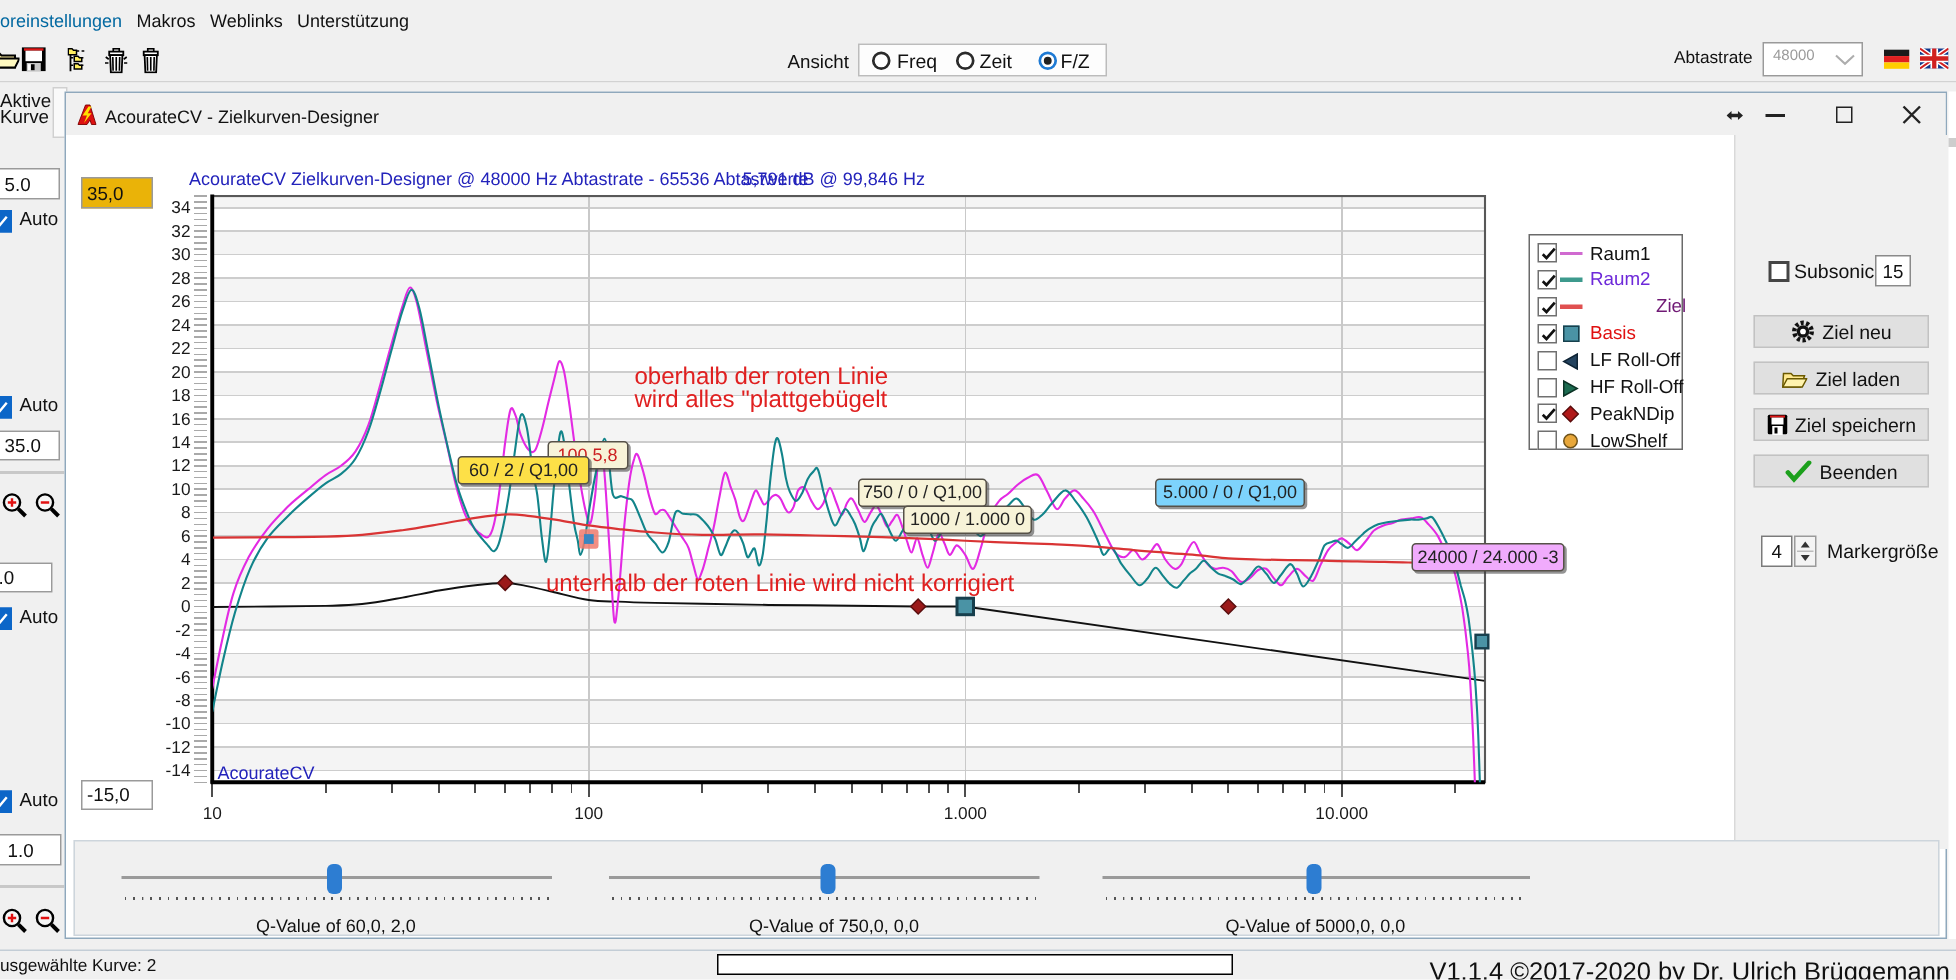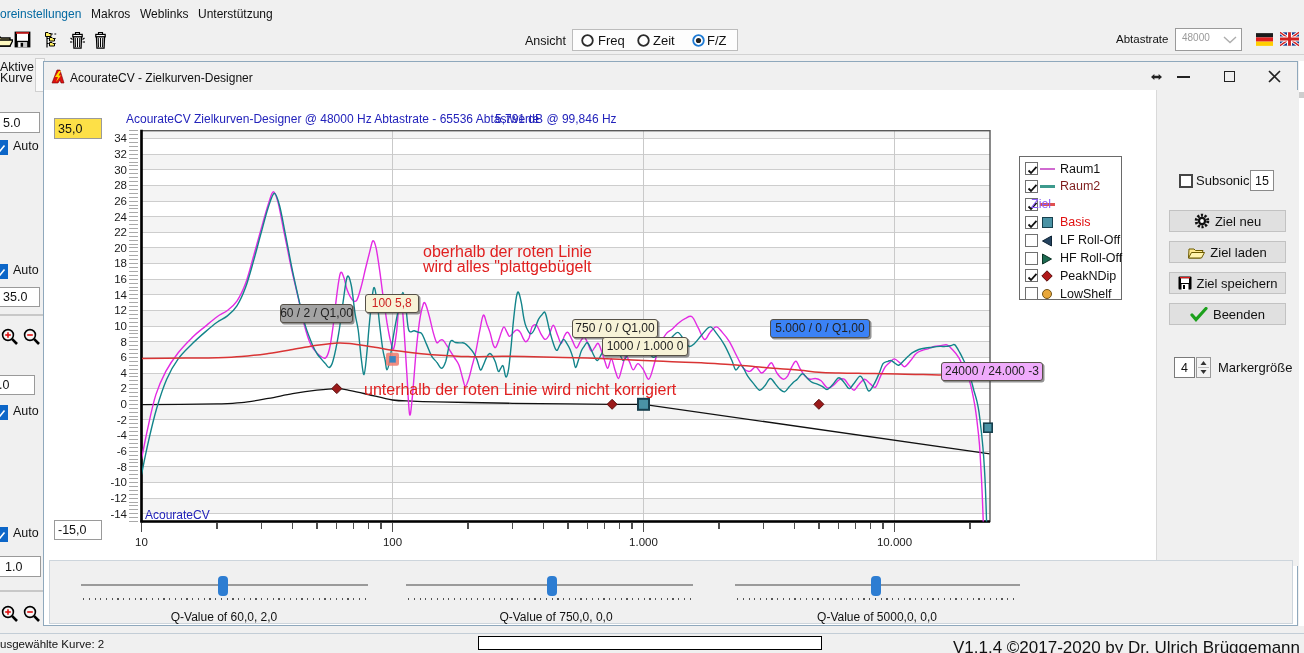--- a/index.html
+++ b/index.html
@@ -166,43 +166,43 @@
 <div class="abs" style="left:1177px;top:76px;width:13px;height:1.8px;background:#222"></div>
 <div class="abs" style="left:1224px;top:71px;width:11px;height:11px;border:1.6px solid #222;box-sizing:border-box"></div>
 <svg class="abs" style="left:1268px;top:70px" width="13" height="13" viewBox="0 0 13 13">
     <path d="M1 1 L12 12 M12 1 L1 12" stroke="#222" stroke-width="1.6"></path>
   </svg>
 
 <div class="abs" style="left:1156px;top:90px;width:141px;height:476px;background:#f0f0f0;border-left:1px solid #d9d9d9"></div>
 
 <div class="abs" style="left:49px;top:560px;width:1244px;height:64px;background:#f0f0f0;border:1px solid #cdd5dc;box-sizing:border-box"></div>
 
-<div style="position:absolute;left:54px;top:118px;width:48px;height:21px;background:#fde047;border:1.6px solid #9a9a9a;box-sizing:border-box;font-size:12.5px;color:#111;display:flex;align-items:center;padding-left:3px">35,0</div>
+<div style="position:absolute;left:54px;top:118px;width:48px;height:21px;background:#eab308;border:1.6px solid #9a9a9a;box-sizing:border-box;font-size:12.5px;color:#111;display:flex;align-items:center;padding-left:3px">35,0</div>
 <div style="position:absolute;left:54px;top:520px;width:48px;height:20px;background:#fff;border:1.6px solid #9a9a9a;box-sizing:border-box;font-size:12.5px;color:#111;display:flex;align-items:center;padding-left:3px">-15,0</div>
 <div class="abs" style="left:126px;top:112px;font-size:12px;color:#2323bb;z-index:21">AcourateCV Zielkurven-Designer @ 48000 Hz Abtastrate - 65536 Abtastwerte</div>
 <div class="abs" style="left:495px;top:112px;font-size:12px;color:#2323bb;z-index:22">5,791 dB @ 99,846 Hz</div>
 <div class="abs" style="left:145px;top:508px;font-size:12px;color:#2323bb;z-index:21">AcourateCV</div>
 
 <div class="abs" style="left:1019px;top:156px;width:103px;height:144px;background:#fff;border:1.8px solid #6a6a6a;box-sizing:border-box;z-index:25"></div>
 <div style="z-index:26;position:absolute;left:0;top:0">
     <div style="position:absolute;left:1025px;top:162.0px;width:13px;height:13px;background:#fff;border:1.5px solid #707070;box-sizing:border-box"><svg width="13" height="13" viewBox="0 0 13 13">
         <path d="M2.5 6.5 L5 9 L10.5 2.8" stroke="#111" stroke-width="1.8" fill="none"></path>
       </svg></div>
     <div style="position:absolute;left:1040px;top:167.5px;width:15px;height:2.5px;background:#d06ad0"></div>
     <div style="position:absolute;left:1060px;top:161.5px;font-size:12.5px;color:#111;white-space:nowrap">Raum1</div>
     <div style="position:absolute;left:1025px;top:179.9px;width:13px;height:13px;background:#fff;border:1.5px solid #707070;box-sizing:border-box"><svg width="13" height="13" viewBox="0 0 13 13">
         <path d="M2.5 6.5 L5 9 L10.5 2.8" stroke="#111" stroke-width="1.8" fill="none"></path>
       </svg></div>
     <div style="position:absolute;left:1040px;top:185.4px;width:15px;height:2.5px;background:#3d9a8d"></div>
-    <div style="position:absolute;left:1060px;top:179.4px;font-size:12.5px;color:#7f1d1d;white-space:nowrap">Raum2</div>
+    <div style="position:absolute;left:1060px;top:179.4px;font-size:12.5px;color:#6d28d9;white-space:nowrap">Raum2</div>
     <div style="position:absolute;left:1025px;top:197.8px;width:13px;height:13px;background:#fff;border:1.5px solid #707070;box-sizing:border-box"><svg width="13" height="13" viewBox="0 0 13 13">
         <path d="M2.5 6.5 L5 9 L10.5 2.8" stroke="#111" stroke-width="1.8" fill="none"></path>
       </svg></div>
     <div style="position:absolute;left:1040px;top:203.3px;width:15px;height:2.5px;background:#e05050"></div>
-    <div style="position:absolute;left:1031px;top:197.3px;font-size:12.5px;color:#8b5cf6;white-space:nowrap">Ziel</div>
+    <div style="position:absolute;left:1104px;top:197.3px;font-size:12.5px;color:#701a75;white-space:nowrap">Ziel</div>
     <div style="position:absolute;left:1025px;top:215.7px;width:13px;height:13px;background:#fff;border:1.5px solid #707070;box-sizing:border-box"><svg width="13" height="13" viewBox="0 0 13 13">
         <path d="M2.5 6.5 L5 9 L10.5 2.8" stroke="#111" stroke-width="1.8" fill="none"></path>
       </svg></div>
     <div style="position:absolute;left:1042px;top:216.7px;width:11px;height:11px;background:#4a93a5;border:1.8px solid #17404d;box-sizing:border-box"></div>
     <div style="position:absolute;left:1060px;top:215.2px;font-size:12.5px;color:#e01010;white-space:nowrap">Basis</div>
     <div style="position:absolute;left:1025px;top:233.6px;width:13px;height:13px;background:#fff;border:1.5px solid #707070;box-sizing:border-box"></div>
     <svg style="position:absolute;left:1041px;top:234.6px" width="12" height="12" viewBox="0 0 12 12">
       <path d="M10.5 1 L10.5 11 L1.5 6 Z" fill="#24435f" stroke="#0f2435" stroke-width="1"></path>
     </svg>
     <div style="position:absolute;left:1060px;top:233.1px;font-size:12.5px;color:#111;white-space:nowrap">LF Roll-Off</div>
@@ -456,24 +456,24 @@
       <rect x="983.7" y="423.2" width="8.5" height="9" fill="#4a93a5" stroke="#173f4d" stroke-width="1.6"></rect>
       <rect x="386.0" y="352.8" width="13" height="13" rx="2" fill="#f07a6d" opacity="0.85"></rect>
       <rect x="389.3" y="356.1" width="6.5" height="6.5" fill="#3a86c0"></rect>
     </g>
 </svg>
 
 <div class="abs" style="left:423px;top:244px;font-size:16px;color:#e02020;z-index:28;line-height:15.3px">oberhalb der roten Linie<br>wird alles "plattgebügelt</div>
 <div class="abs" style="left:364px;top:381px;font-size:16px;color:#e02020;z-index:28">unterhalb der roten Linie wird nicht korrigiert</div>
 
 <div style="position:absolute;left:364.5px;top:294px;width:54.5px;height:18.5px;background:#f7f3d8;border:1.4px solid #565148;border-radius:3px;box-shadow:1.5px 1.5px 0 rgba(60,60,60,.55);box-sizing:border-box;display:flex;align-items:center;justify-content:center;font-size:12px;color:#cc2222;z-index:29;white-space:nowrap">100 5,8</div>
-<div style="position:absolute;left:280px;top:304px;width:73px;height:18.5px;background:#a3a3a3;border:1.4px solid #565148;border-radius:3px;box-shadow:1.5px 1.5px 0 rgba(60,60,60,.55);box-sizing:border-box;display:flex;align-items:center;justify-content:center;font-size:12px;color:#222;z-index:30;white-space:nowrap">60 / 2 / Q1,00</div>
+<div style="position:absolute;left:305px;top:304px;width:88px;height:18.5px;background:#fde047;border:1.4px solid #565148;border-radius:3px;box-shadow:1.5px 1.5px 0 rgba(60,60,60,.55);box-sizing:border-box;display:flex;align-items:center;justify-content:center;font-size:12px;color:#222;z-index:30;white-space:nowrap">60 / 2 / Q1,00</div>
 <div style="position:absolute;left:572px;top:319px;width:86px;height:18.5px;background:#f7f3d8;border:1.4px solid #565148;border-radius:3px;box-shadow:1.5px 1.5px 0 rgba(60,60,60,.55);box-sizing:border-box;display:flex;align-items:center;justify-content:center;font-size:12px;color:#222;z-index:30;white-space:nowrap">750 / 0 / Q1,00</div>
 <div style="position:absolute;left:602px;top:337px;width:86px;height:18.5px;background:#f7f3d8;border:1.4px solid #565148;border-radius:3px;box-shadow:1.5px 1.5px 0 rgba(60,60,60,.55);box-sizing:border-box;display:flex;align-items:center;justify-content:center;font-size:12px;color:#222;z-index:30;white-space:nowrap">1000 / 1.000 0</div>
-<div style="position:absolute;left:770px;top:319px;width:100px;height:18.5px;background:#3b82f6;border:1.4px solid #565148;border-radius:3px;box-shadow:1.5px 1.5px 0 rgba(60,60,60,.55);box-sizing:border-box;display:flex;align-items:center;justify-content:center;font-size:12px;color:#222;z-index:30;white-space:nowrap">5.000 / 0 / Q1,00</div>
+<div style="position:absolute;left:770px;top:319px;width:100px;height:18.5px;background:#7dd3fc;border:1.4px solid #565148;border-radius:3px;box-shadow:1.5px 1.5px 0 rgba(60,60,60,.55);box-sizing:border-box;display:flex;align-items:center;justify-content:center;font-size:12px;color:#222;z-index:30;white-space:nowrap">5.000 / 0 / Q1,00</div>
 <div style="position:absolute;left:941px;top:362px;width:102px;height:18.5px;background:#f0abfc;border:1.4px solid #565148;border-radius:3px;box-shadow:1.5px 1.5px 0 rgba(60,60,60,.55);box-sizing:border-box;display:flex;align-items:center;justify-content:center;font-size:12px;color:#222;z-index:30;white-space:nowrap">24000 / 24.000 -3</div>
 
 <div style="position:absolute;left:0;top:0;z-index:15">
     <div style="position:absolute;left:81px;top:584px;width:287px;height:1.6px;background:#9a9a9a"></div>
     <div style="position:absolute;left:83px;top:597.5px;width:283px;height:2.2px;background:repeating-linear-gradient(90deg,#555 0,#555 1.1px,transparent 1.2px,transparent 5.75px)"></div>
     <div style="position:absolute;left:218px;top:576px;width:10px;height:20px;border-radius:4px;background:#2d7dd2"></div>
     <div style="position:absolute;left:104px;top:610px;width:240px;text-align:center;font-size:12px;color:#111">Q-Value of 60,0, 2,0</div>
     <div style="position:absolute;left:406px;top:584px;width:287px;height:1.6px;background:#9a9a9a"></div>
     <div style="position:absolute;left:408px;top:597.5px;width:283px;height:2.2px;background:repeating-linear-gradient(90deg,#555 0,#555 1.1px,transparent 1.2px,transparent 5.75px)"></div>
     <div style="position:absolute;left:547px;top:576px;width:10px;height:20px;border-radius:4px;background:#2d7dd2"></div>

